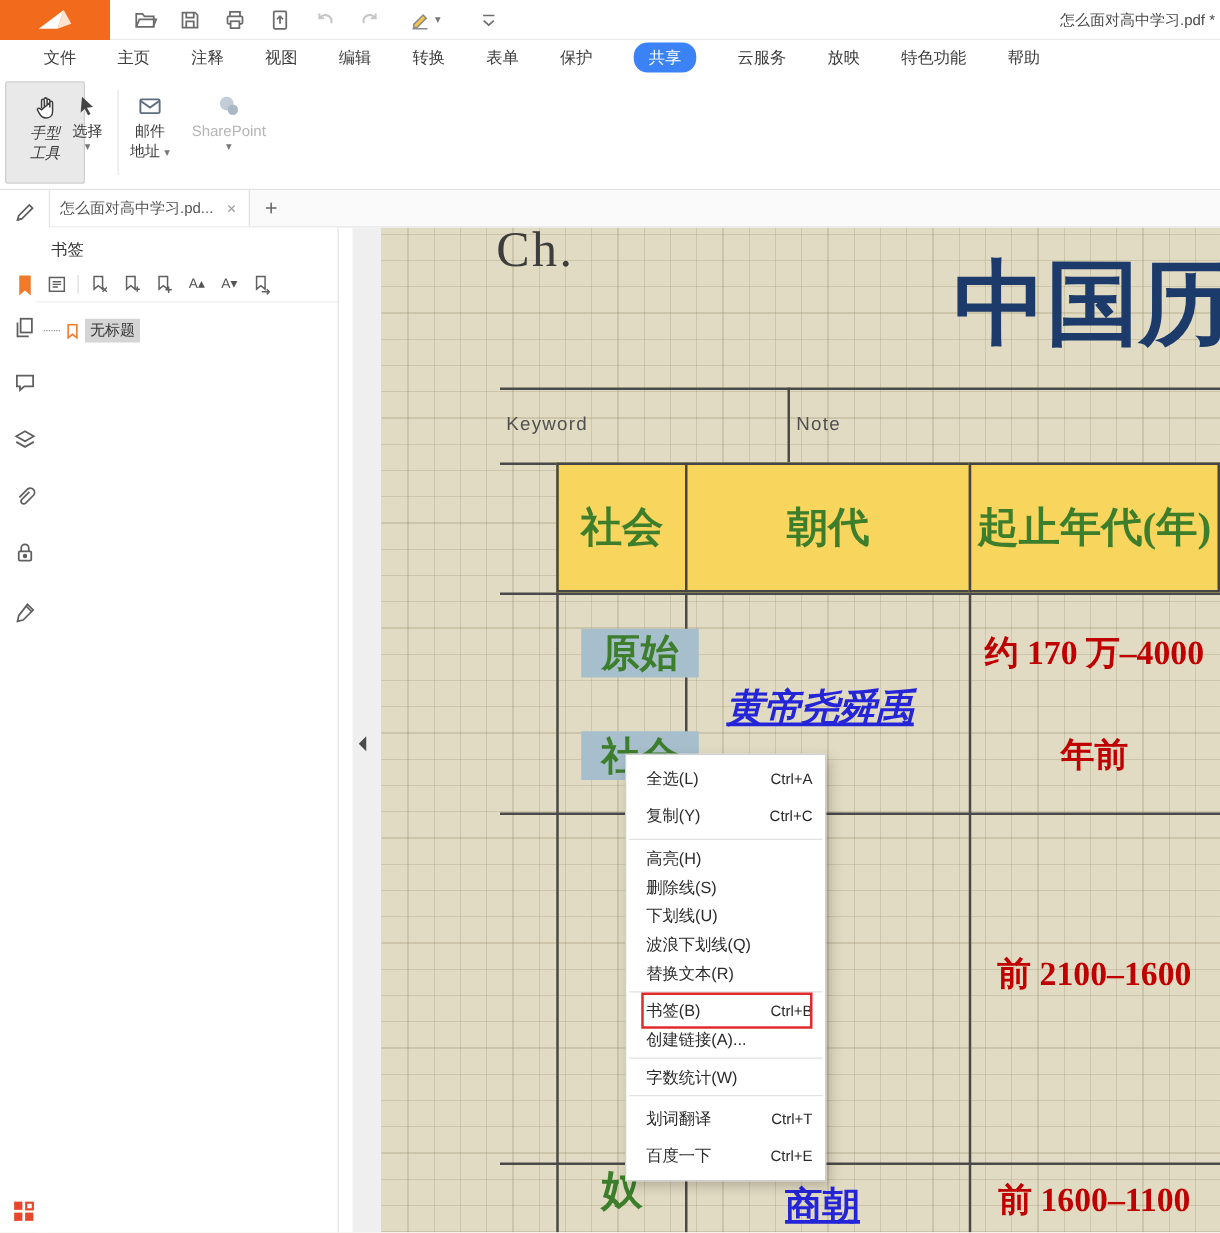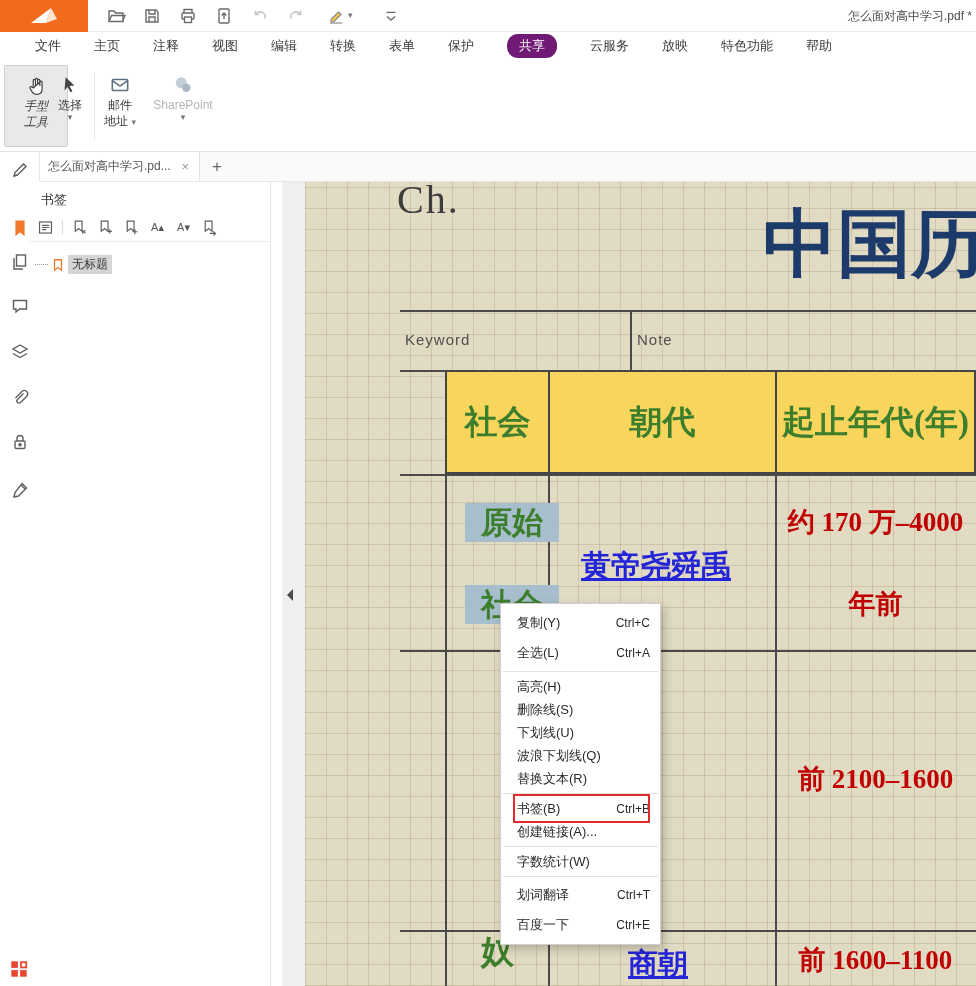--- a/index.html
+++ b/index.html
@@ -13,21 +13,21 @@
   .qat .tbtn { width:24px; height:24px; display:flex; align-items:center; justify-content:center; }
   .tbtn svg { display:block; }
   .tool-dd { display:flex; align-items:center; gap:2px; margin-left:6px; }
   .caret { font-size:9px; color:#777; line-height:1; }
   .customize { margin-left:14px; }
   .doc-title { position:absolute; right:4px; top:0; height:32px; display:flex; align-items:center; font-size:12px; color:#4a4a4a; white-space:nowrap; }
 
   
   .menubar { position:absolute; left:0; top:32px; width:976px; height:28px; display:flex; align-items:center; gap:33px; padding-left:35px; background:#fff; }
   .menu-item { font-size:13px; color:#3c3c3c; white-space:nowrap; cursor:pointer; padding:2px 0; }
-  .menu-item.active { background:#701a75; color:#fff; border-radius:11px; padding:3px 12px;text-align:center; }
+  .menu-item.active { background:#3b82f6; color:#fff; border-radius:11px; padding:3px 12px;text-align:center; }
 
   
   .ribbon { position:absolute; left:0; top:60px; width:976px; height:92px; background:#fff; border-bottom:1px solid #e3e3e3; }
   .rb-btn { position:absolute; top:5px; height:82px; display:flex; flex-direction:column; align-items:center; justify-content:flex-start; padding-top:8px; border-radius:2px; cursor:pointer; }
   .rb-btn .rb-label { font-size:12px; color:#3a3a3a; line-height:16px; text-align:center; }
   .rb-btn.selected { background:#e9e9e9; border:1px solid #cfcfcf; }
   .rb-btn.disabled .rb-label { color:#b5b5b5; }
   .rb-sep { position:absolute; left:94px; top:12px; width:1px; height:68px; background:#e6e6e6; }
 
   
@@ -347,41 +347,41 @@
       <div class="vl" style="left:140px; top:188px; height:616px;"></div>
       <div class="vl" style="left:243px; top:188px; height:616px;"></div>
       <div class="vl" style="left:470px; top:188px; height:616px;"></div>
 
       <div class="ycell" style="left:140px; width:105px;">社会</div>
       <div class="ycell" style="left:243px; width:229px;">朝代</div>
       <div class="ycell" style="left:470px; width:201px;">起止年代(年)</div>
 
       <div class="green-word" style="left:160px; top:320px;"><span class="sel">原始</span></div>
       <div class="green-word" style="left:160px; top:402px;"><span class="sel">社会</span></div>
-      <div class="doc-link" style="left:276px; top:364px;">黄帝尧舜禹</div>
+      <div class="doc-link" style="left:276px; top:364px;font-style:italic;">黄帝尧舜禹</div>
       <div class="red-text" style="top:322px;">约 170 万–4000</div>
       <div class="red-text" style="top:404px;">年前</div>
 
       <div class="doc-link" style="left:290px; top:580px;">夏朝</div>
       <div class="red-text" style="top:579px;">前 2100–1600</div>
 
       <div class="green-word" style="left:176px; top:748px; font-size:33px;">奴</div>
       <div class="doc-link" style="left:323px; top:762px;">商朝</div>
       <div class="red-text" style="top:760px;">前 1600–1100</div>
     </div>
   </div>
 
   <div class="context-menu">
     <div class="cm-item tall">
+      <span class="cm-label">全选(L)</span>
+      <span class="cm-shortcut">Ctrl+A</span>
+    </div>
+    <div class="cm-item tall">
       <span class="cm-label">复制(Y)</span>
       <span class="cm-shortcut">Ctrl+C</span>
-    </div>
-    <div class="cm-item tall">
-      <span class="cm-label">全选(L)</span>
-      <span class="cm-shortcut">Ctrl+A</span>
     </div>
     <div class="cm-sep"></div>
     <div class="cm-item">
       <span class="cm-label">高亮(H)</span>
     </div>
     <div class="cm-item">
       <span class="cm-label">删除线(S)</span>
     </div>
     <div class="cm-item">
       <span class="cm-label">下划线(U)</span>

